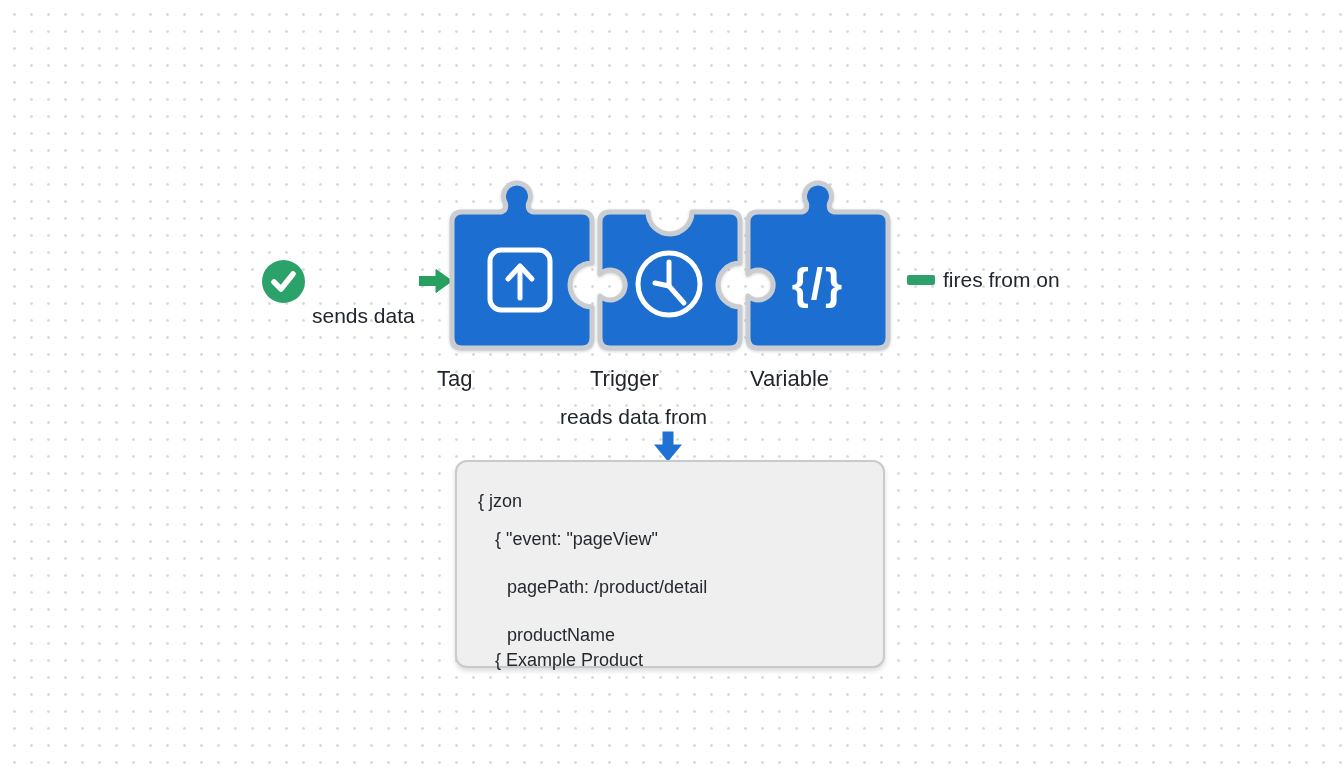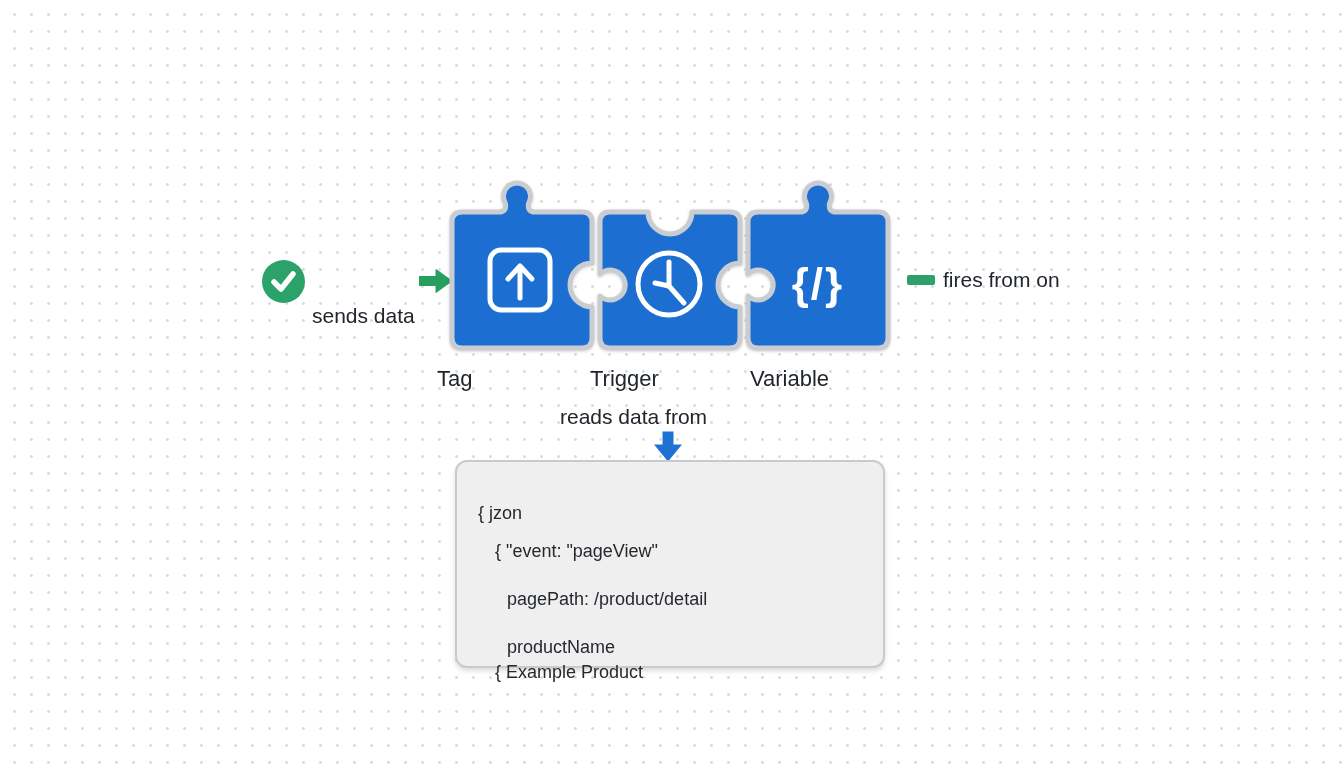--- a/index.html
+++ b/index.html
@@ -70,21 +70,21 @@
   }
 
   
   .data-box {
     position: absolute; left: 455px; top: 460px;
     width: 430px; height: 208px;
     background: #efeff0;
     border: 2px solid #c7cbce;
     border-radius: 12px;
     box-shadow: 0 3px 5px rgba(0,0,0,0.14);
-    padding: 39px 20px 0 21px;
+    padding: 27px 20px 0 21px;
     font-size: 18px; color: #25292e;
   }
   .code-line { line-height: 25px; white-space: pre; }
   .code-line.head { margin-bottom: 13px; }
   .ind-1 { margin-left: 17px; }
   .ind-2 { margin-left: 29px; margin-top: 23px; }
 </style>
 </head>
 <body>
 

